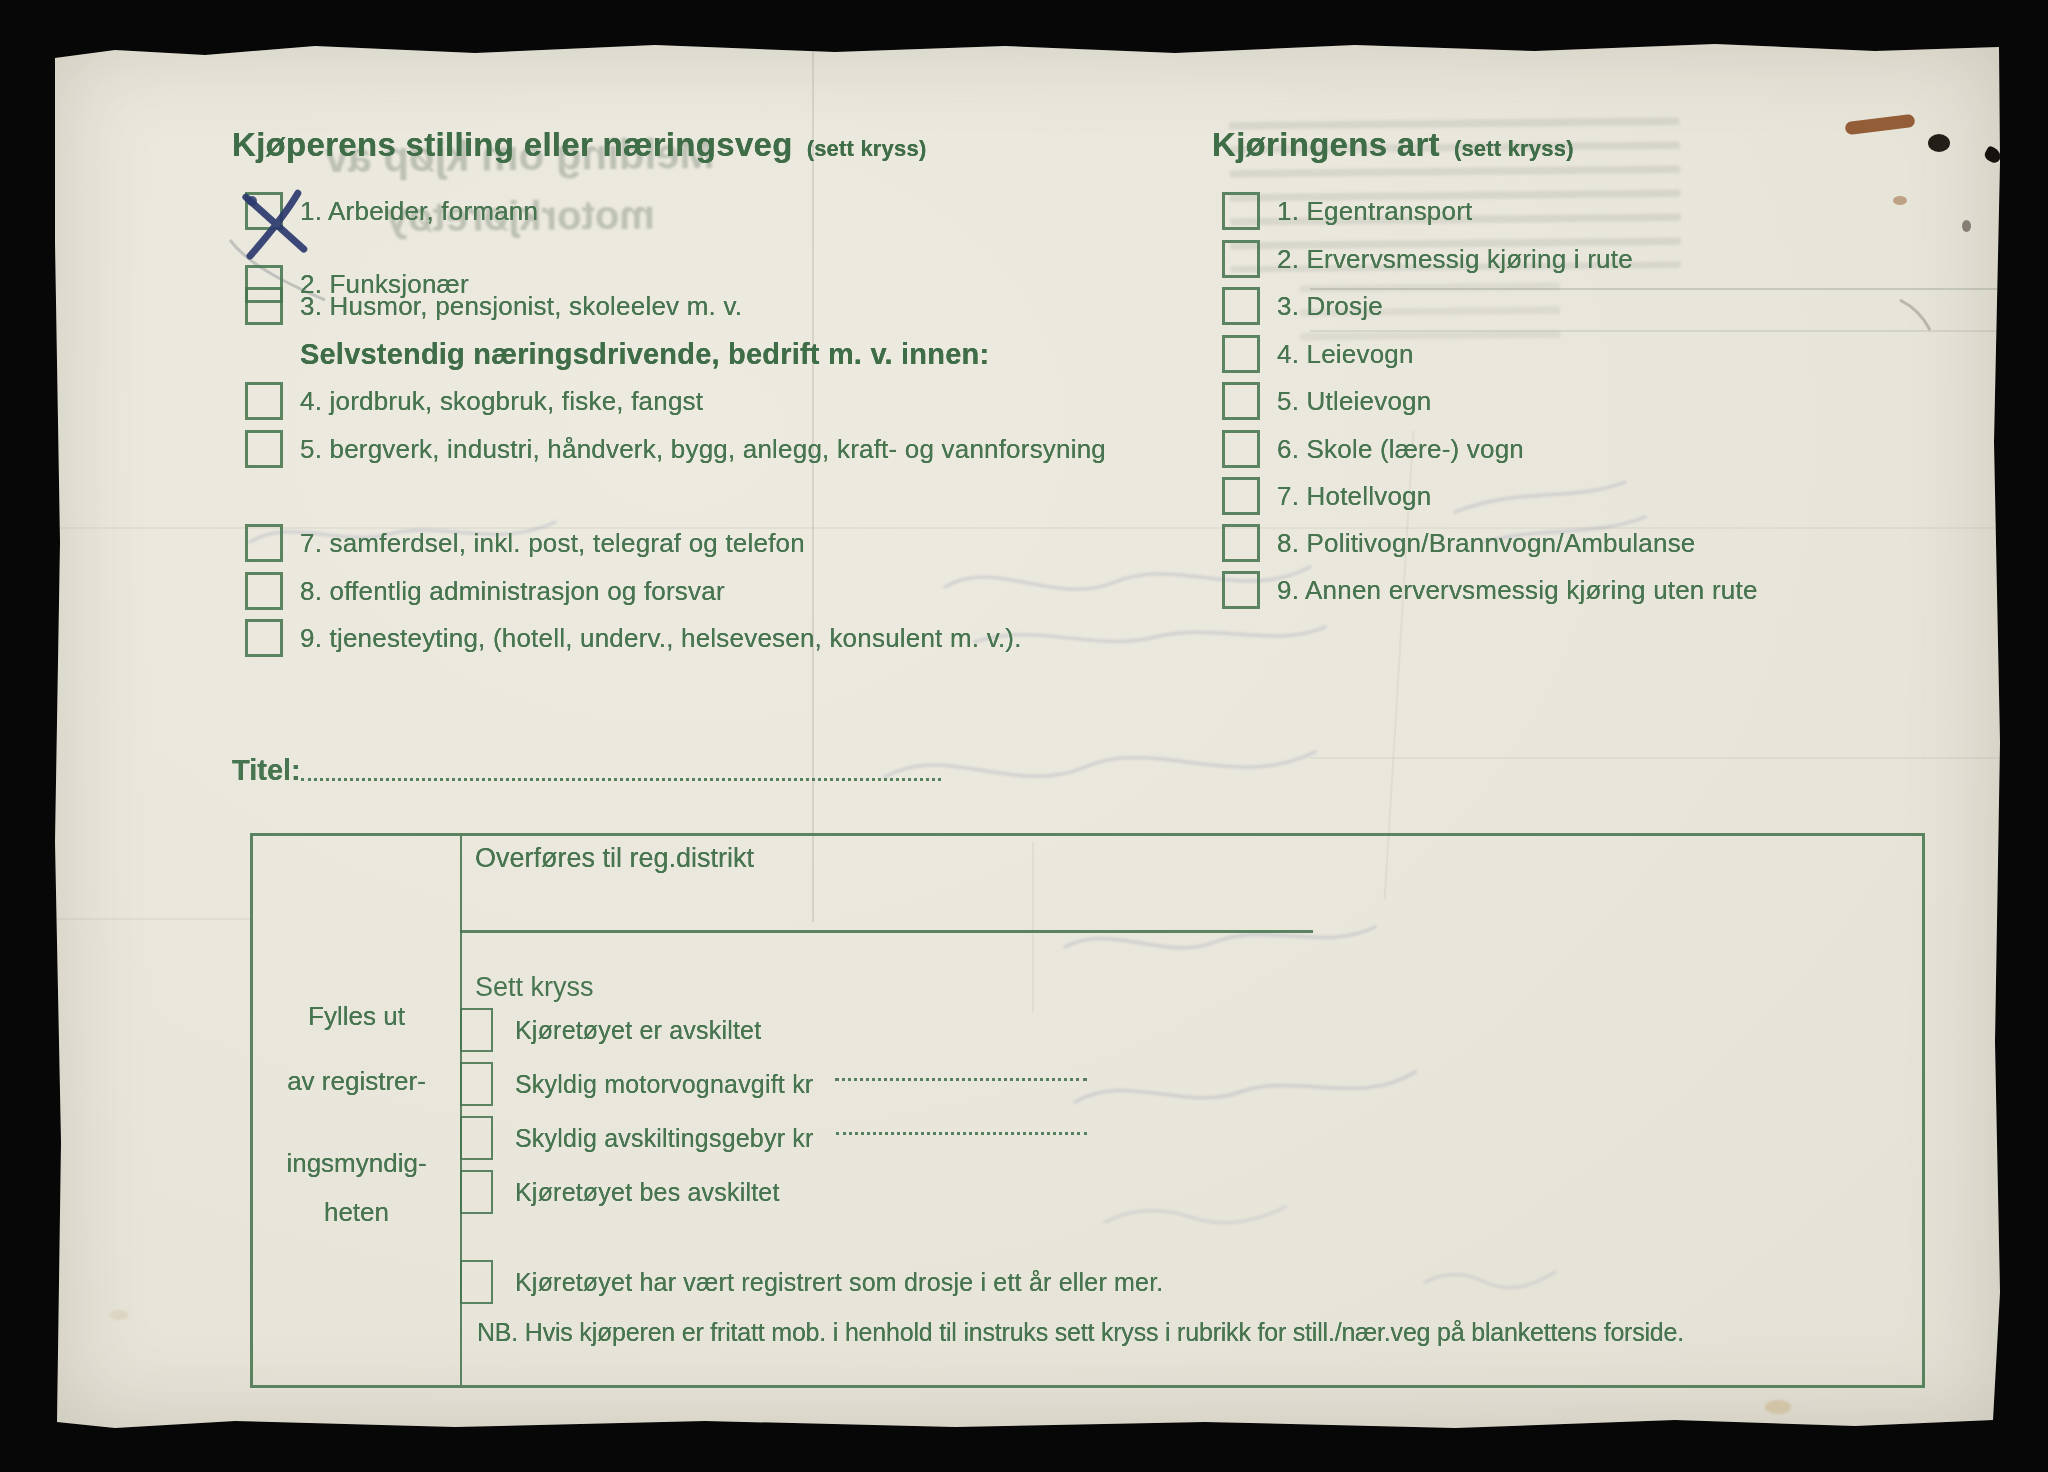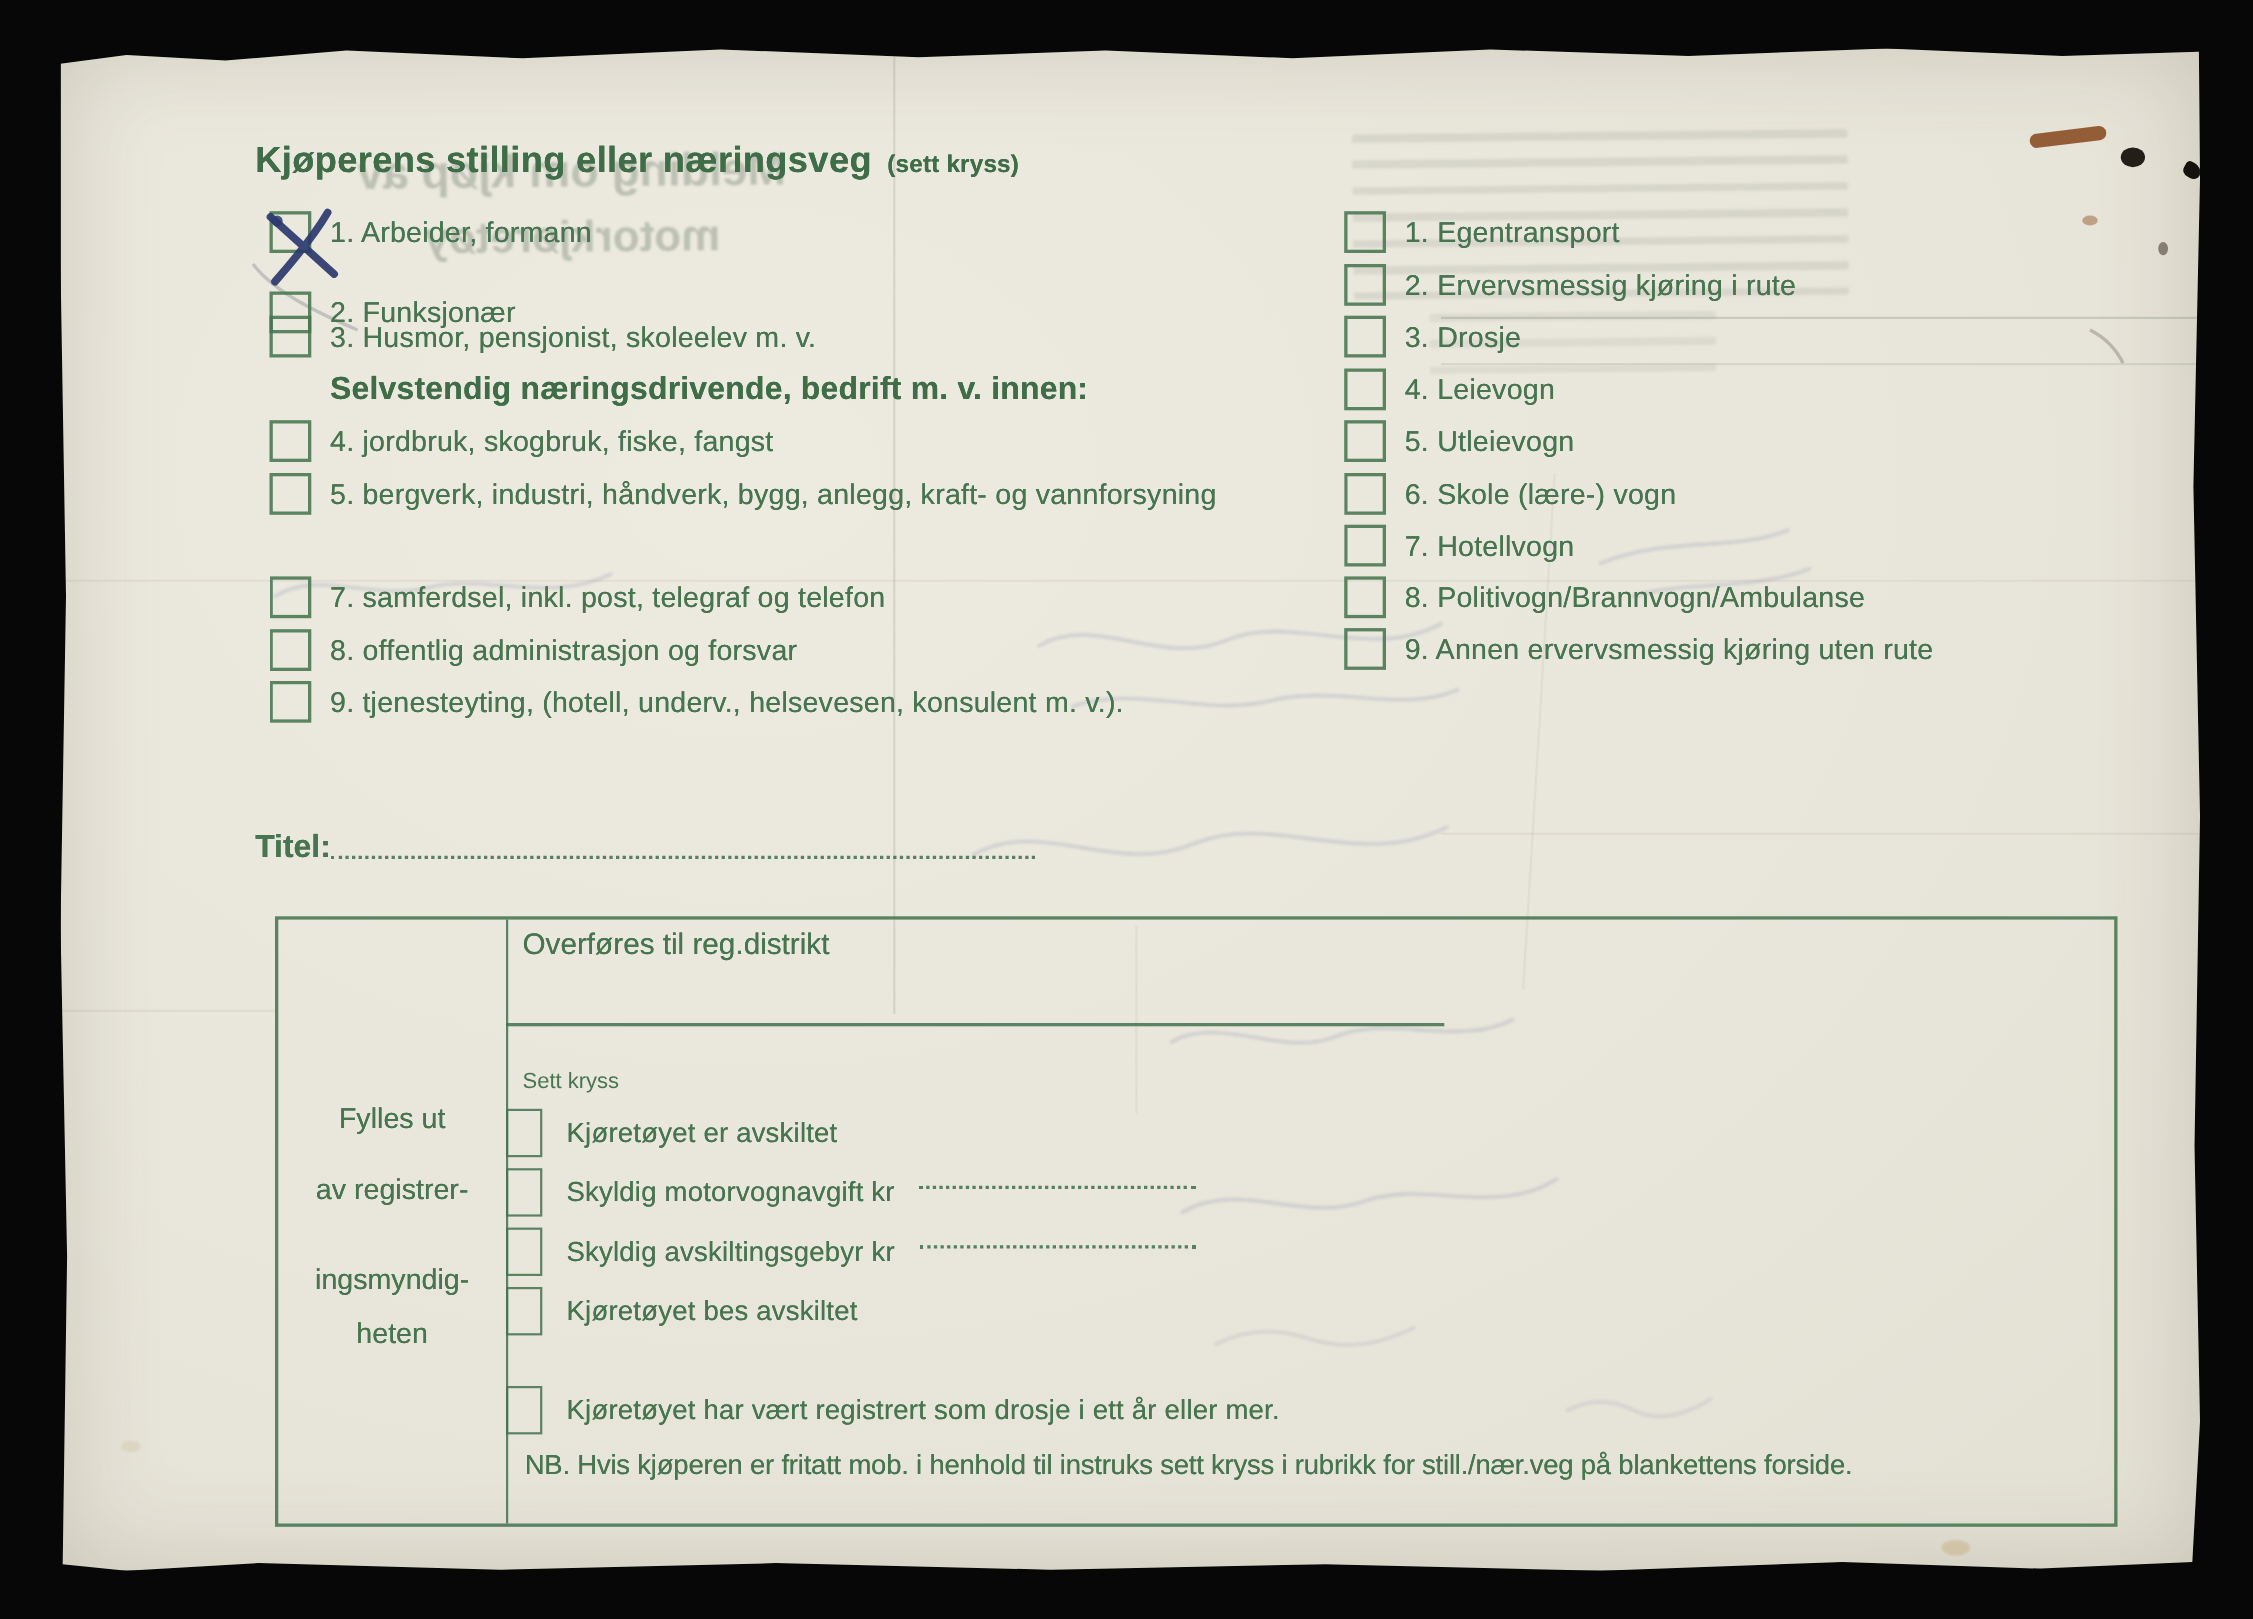--- a/index.html
+++ b/index.html
@@ -43,21 +43,21 @@
 
   .regbox { position:absolute; left:195px; top:791px; width:1675px; height:555px;
             box-sizing:border-box; border:3px solid var(--ink-border); }
   .regbox .divider { position:absolute; left:207px; top:0; width:2px; height:100%;
                      background:var(--ink-border); }
   .regbox .header { position:absolute; left:222px; top:7px; color:var(--ink); font-size:27px;
                     white-space:nowrap; text-shadow:0 0 .5px currentColor; }
   .regbox .rule { position:absolute; left:207px; top:94px; width:853px; height:3px;
                   background:var(--ink-border); }
   .regbox .settkryss { position:absolute; left:222px; top:136px; color:var(--ink);
-                       font-size:20px; white-space:nowrap; }
+                       font-size:27px; white-space:nowrap; }
   .brow { position:absolute; left:207px; display:flex; align-items:center; gap:22px; height:44px; }
   .brow.dotted { width:627px; }
   .cbx2 { box-sizing:border-box; flex:none; width:33px; height:44px;
           border:2.5px solid var(--ink-border); }
   .blabel { white-space:nowrap; color:var(--ink); font-size:25px; letter-spacing:.2px;
             text-shadow:0 0 .5px currentColor; }
   .krdots { flex:1; border-bottom:3px dotted var(--ink); margin-bottom:10px; opacity:.9; }
   .sidelbl { position:absolute; left:0; width:207px; text-align:center; color:var(--ink);
              font-size:26px; white-space:nowrap; text-shadow:0 0 .5px currentColor; }
   .nb { position:absolute; left:224px; top:482px; color:var(--ink); font-size:25px;
@@ -164,20 +164,23 @@
     </div>
     <div class="crow" style="left:190px; top:530px;">
       <span class="cbx"></span>
       <span class="clabel">8. offentlig administrasjon og forsvar</span>
     </div>
     <div class="crow" style="left:190px; top:577px;">
       <span class="cbx"></span>
       <span class="clabel">9. tjenesteyting, (hotell, underv., helsevesen, konsulent m. v.).</span>
     </div>
 
+    <div class="hdr" style="left:1157px; top:84px;">
+      <span>Kjøringens art</span><span class="hint">(sett kryss)</span>
+    </div>
 
     <div class="crow" style="left:1167px; top:150px;">
       <span class="cbx"></span>
       <span class="clabel">1. Egentransport</span>
     </div>
     <div class="crow" style="left:1167px; top:198px;">
       <span class="cbx"></span>
       <span class="clabel">2. Ervervsmessig kjøring i rute</span>
     </div>
     <div class="crow" style="left:1167px; top:245px;">

